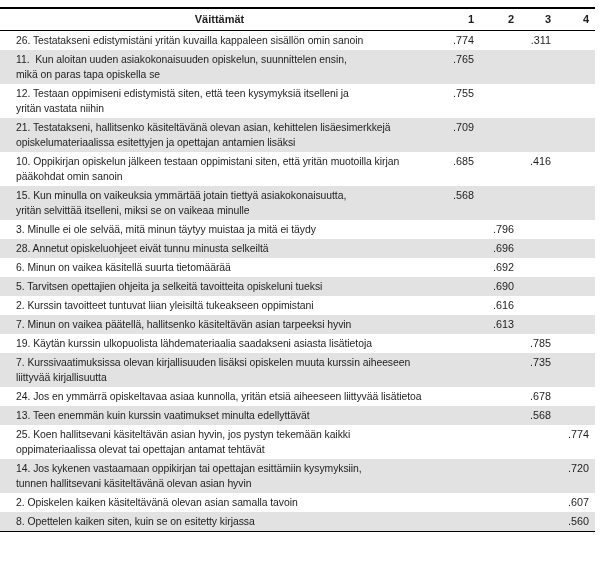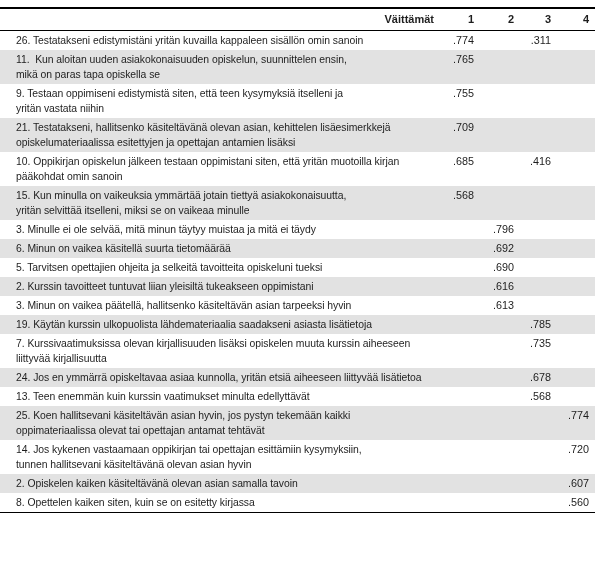--- a/index.html
+++ b/index.html
@@ -24,21 +24,21 @@
     border-top: 2.5px solid var(--rule);
     border-bottom: 1.8px solid var(--rule);
   }
   thead th {
     border-bottom: 1.3px solid var(--rule);
     font-size: 11px;
     font-weight: bold;
     padding: 4px 0 5px 0;
     vertical-align: middle;
   }
-  th.stmt { text-align: right; padding-left: 5px; }
+  th.stmt { text-align: center; padding-left: 5px; }
   .num { text-align: right; }
   th.c1, td.c1 { padding-right: 5px; }
   th.c2, td.c2 { padding-right: 6px; }
   th.c3, td.c3 { padding-right: 6px; }
   th.c4, td.c4 { padding-right: 6px; }
   tbody td {
     vertical-align: top;
     font-size: 10.4px;
     line-height: 15px;
     padding-top: 2px;
@@ -83,21 +83,21 @@
   </tr>
         <tr>
     <td class="stmt">11.  Kun aloitan uuden asiakokonaisuuden opiskelun, suunnittelen ensin,
 mikä on paras tapa opiskella se</td>
     <td class="num c1">.765</td>
     <td class="num c2"></td>
     <td class="num c3"></td>
     <td class="num c4"></td>
   </tr>
         <tr>
-    <td class="stmt">9. Testaan oppimiseni edistymistä siten, että teen kysymyksiä itselleni ja
+    <td class="stmt">12. Testaan oppimiseni edistymistä siten, että teen kysymyksiä itselleni ja
 yritän vastata niihin</td>
     <td class="num c1">.755</td>
     <td class="num c2"></td>
     <td class="num c3"></td>
     <td class="num c4"></td>
   </tr>
         <tr>
     <td class="stmt">21. Testatakseni, hallitsenko käsiteltävänä olevan asian, kehittelen lisäesimerkkejä
 opiskelumateriaalissa esitettyjen ja opettajan antamien lisäksi</td>
     <td class="num c1">.709</td>
@@ -122,20 +122,27 @@
     <td class="num c4"></td>
   </tr>
         <tr>
     <td class="stmt">3. Minulle ei ole selvää, mitä minun täytyy muistaa ja mitä ei täydy</td>
     <td class="num c1"></td>
     <td class="num c2">.796</td>
     <td class="num c3"></td>
     <td class="num c4"></td>
   </tr>
         <tr>
+    <td class="stmt">28. Annetut opiskeluohjeet eivät tunnu minusta selkeiltä</td>
+    <td class="num c1"></td>
+    <td class="num c2">.696</td>
+    <td class="num c3"></td>
+    <td class="num c4"></td>
+  </tr>
+        <tr>
     <td class="stmt">6. Minun on vaikea käsitellä suurta tietomäärää</td>
     <td class="num c1"></td>
     <td class="num c2">.692</td>
     <td class="num c3"></td>
     <td class="num c4"></td>
   </tr>
         <tr>
     <td class="stmt">5. Tarvitsen opettajien ohjeita ja selkeitä tavoitteita opiskeluni tueksi</td>
     <td class="num c1"></td>
     <td class="num c2">.690</td>
@@ -143,21 +150,21 @@
     <td class="num c4"></td>
   </tr>
         <tr>
     <td class="stmt">2. Kurssin tavoitteet tuntuvat liian yleisiltä tukeakseen oppimistani</td>
     <td class="num c1"></td>
     <td class="num c2">.616</td>
     <td class="num c3"></td>
     <td class="num c4"></td>
   </tr>
         <tr>
-    <td class="stmt">3. Minun on vaikea päätellä, hallitsenko käsiteltävän asian tarpeeksi hyvin</td>
+    <td class="stmt">7. Minun on vaikea päätellä, hallitsenko käsiteltävän asian tarpeeksi hyvin</td>
     <td class="num c1"></td>
     <td class="num c2">.613</td>
     <td class="num c3"></td>
     <td class="num c4"></td>
   </tr>
         <tr>
     <td class="stmt">19. Käytän kurssin ulkopuolista lähdemateriaalia saadakseni asiasta lisätietoja</td>
     <td class="num c1"></td>
     <td class="num c2"></td>
     <td class="num c3">.785</td>

